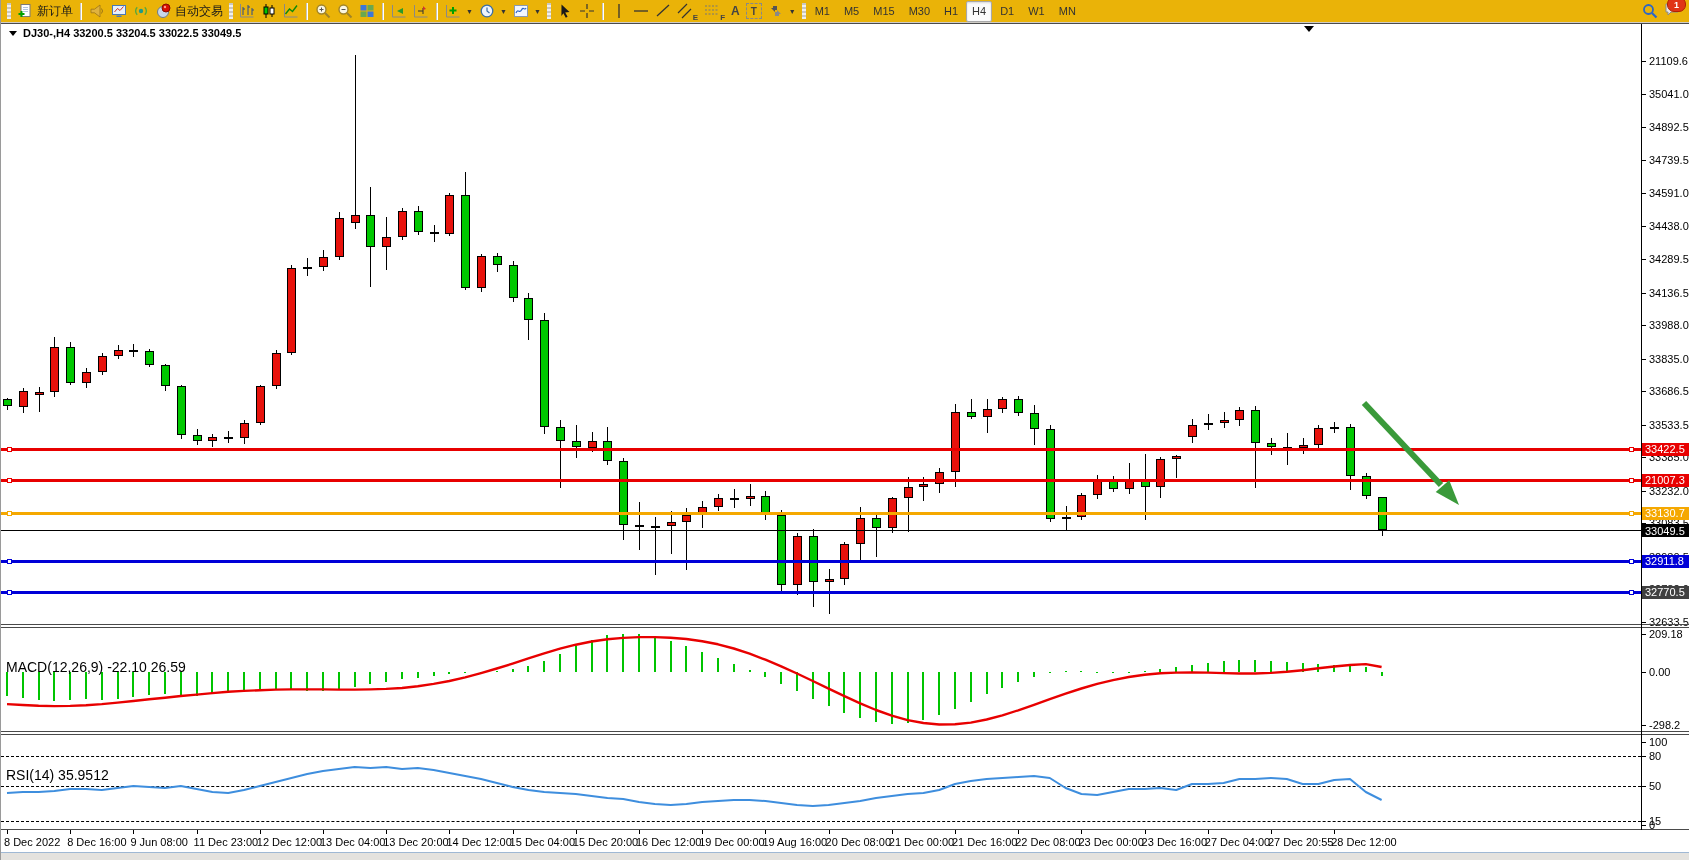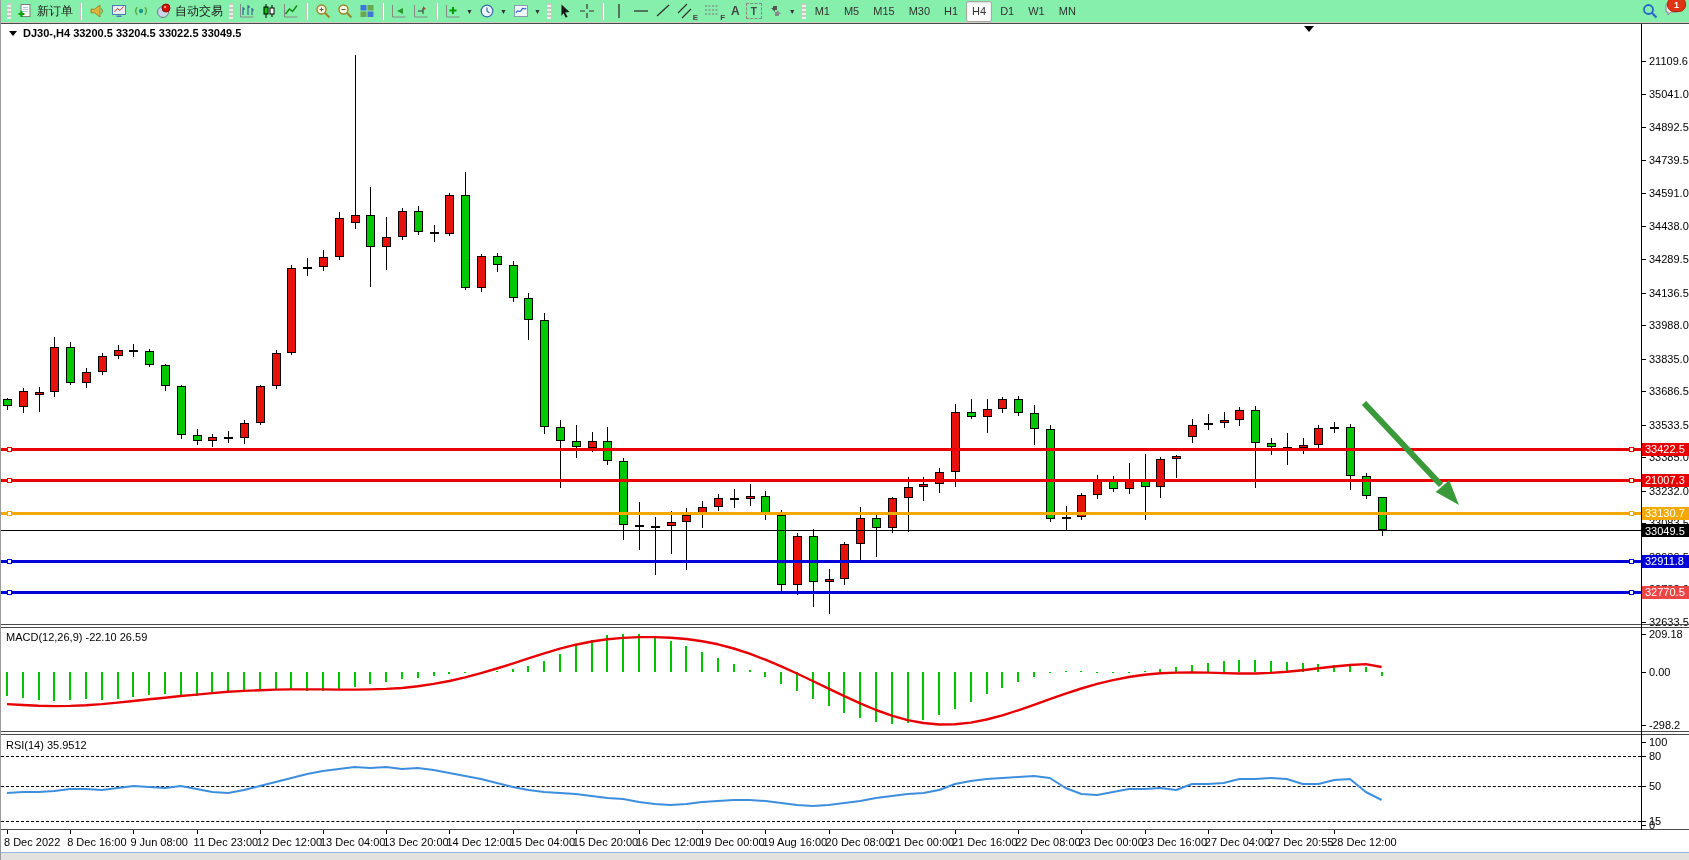--- a/index.html
+++ b/index.html
@@ -1,41 +1,41 @@
 <!DOCTYPE html>
 <html><head>
 <meta charset="utf-8">
 <style>
   html,body{margin:0;padding:0;background:#e8e8e8;}
   #stage{position:relative;width:1689px;height:860px;background:#fff;
     font-family:"Liberation Sans",sans-serif;overflow:hidden;
     border-left:1px solid #9a9a9a;box-sizing:border-box;}
   
-  #toolbar{position:absolute;left:0;top:0;width:100%;height:23px;background:#86efac;
+  #toolbar{position:absolute;left:0;top:0;width:100%;height:23px;background:#eab308;
     border-bottom:1px solid #cfccc6;display:flex;align-items:center;padding:0 3px;
     box-sizing:border-box;z-index:40;}
   .grip{width:4px;height:16px;margin:0 3px;
     background:repeating-linear-gradient(180deg,#c9c6c0 0 2px,#f0efec 2px 4px);}
   .sep{width:0;height:17px;border-left:1px solid #c6c3bd;border-right:1px solid #fff;margin:0 4px;}
   .tb-btn{height:21px;display:flex;align-items:center;gap:4px;padding:0 3px;font-size:12px;
     color:#1a1a1a;white-space:nowrap;border-radius:2px;}
   .tb-caret{font-size:7px;color:#333;margin-left:1px;}
   .tf-btn{height:19px;padding:0 6px;font-size:11px;color:#333;display:flex;align-items:center;border-radius:2px;}
   .tf-btn.active{background:#fbfbfb;border:1px solid #a8a8a8;padding:0 5px;box-shadow:inset 0 1px 2px #00000022;}
   #tb-right{margin-left:auto;display:flex;align-items:center;gap:6px;padding-right:6px;}
   .badge{position:absolute;right:-6px;top:-4px;min-width:13px;height:13px;border-radius:7px;
     background:#e03417;color:#fff;font-size:9px;font-weight:bold;display:flex;align-items:center;
     justify-content:center;padding:0 2px;border:1px solid #b02000;}
   
   #chartwin{position:absolute;left:0;top:23px;width:1689px;height:827px;background:#fff;}
   #title-row{position:absolute;left:8px;top:4px;display:flex;align-items:center;gap:6px;z-index:15;}
   #sym-caret{width:0;height:0;border-left:4px solid transparent;border-right:4px solid transparent;
     border-top:5px solid #000;}
   #chart-title{font-size:11px;font-weight:bold;color:#000;}
-  .ind-label{position:absolute;left:5px;font-size:11px;color:#000;z-index:15;}
+  .ind-label{position:absolute;left:5px;font-size:14px;color:#000;z-index:15;margin-top:28px;}
   .axis-text{position:absolute;left:1648px;font-size:11px;color:#000;z-index:6;white-space:nowrap;}
   .axis-dash{position:absolute;left:1640px;width:5px;height:1px;background:#000;z-index:6;}
   .px-label{position:absolute;left:1641px;width:47px;height:13px;font-size:11px;color:#fff;
     display:flex;align-items:center;padding-left:3px;box-sizing:border-box;z-index:14;}
   .hline{position:absolute;z-index:8;}
   .handle{position:absolute;width:5px;height:5px;background:#fff;z-index:9;box-sizing:border-box;}
   .candle-wick{position:absolute;width:1px;background:#000;z-index:4;}
   .candle-body{position:absolute;width:9px;box-sizing:border-box;border:1px solid #000;z-index:5;}
   .macd-bar{position:absolute;width:2px;background:#00c400;z-index:4;}
   .rsi-level{position:absolute;left:0;width:1640px;height:0;border-top:1px dashed #000;z-index:3;}
@@ -507,21 +507,21 @@
         <div class="handle" style="position: absolute; left: 6px; top: 487.686px; border: 1px solid rgb(245, 168, 0);"></div>
         <div class="handle" style="position: absolute; left: 1628px; top: 487.686px; border: 1px solid rgb(245, 168, 0);"></div>
         <div class="px-label" style="position: absolute; top: 483.686px; background: rgb(245, 168, 0);">33130.7</div>
         <div class="hline" style="position: absolute; left: 0px; top: 536.606px; width: 1640px; height: 3px; background: rgb(0, 0, 216);"></div>
         <div class="handle" style="position: absolute; left: 6px; top: 535.606px; border: 1px solid rgb(0, 0, 216);"></div>
         <div class="handle" style="position: absolute; left: 1628px; top: 535.606px; border: 1px solid rgb(0, 0, 216);"></div>
         <div class="px-label" style="position: absolute; top: 531.606px; background: rgb(0, 0, 216);">32911.8</div>
         <div class="hline" style="position: absolute; left: 0px; top: 567.539px; width: 1640px; height: 3px; background: rgb(0, 0, 216);"></div>
         <div class="handle" style="position: absolute; left: 6px; top: 566.539px; border: 1px solid rgb(0, 0, 216);"></div>
         <div class="handle" style="position: absolute; left: 1628px; top: 566.539px; border: 1px solid rgb(0, 0, 216);"></div>
-        <div class="px-label" style="position: absolute; top: 562.539px; background: #ef4444;">32770.5</div>
+        <div class="px-label" style="position: absolute; top: 562.539px; background: #404040;">32770.5</div>
         <div style="position: absolute; left: 0px; top: 507.461px; width: 1640px; height: 1px; background: rgb(0, 0, 0); z-index: 8;"></div>
         <div class="px-label" style="position: absolute; top: 501.461px; background: rgb(0, 0, 0);">33049.5</div>
         <div style="position: absolute; left: 1303px; top: 3px; width: 0px; height: 0px; border-left: 5px solid transparent; border-right: 5px solid transparent; border-top: 6px solid rgb(0, 0, 0); z-index: 11;"></div>
         <div class="macd-bar" style="position: absolute; left: 5px; top: 649px; height: 23.8532px; background: rgb(0, 196, 0);"></div>
         <div class="macd-bar" style="position: absolute; left: 20.8px; top: 649px; height: 26.055px; background: rgb(0, 196, 0);"></div>
         <div class="macd-bar" style="position: absolute; left: 36.6px; top: 649px; height: 27.8899px; background: rgb(0, 196, 0);"></div>
         <div class="macd-bar" style="position: absolute; left: 52.4px; top: 649px; height: 28.9908px; background: rgb(0, 196, 0);"></div>
         <div class="macd-bar" style="position: absolute; left: 68.2px; top: 649px; height: 27.5229px; background: rgb(0, 196, 0);"></div>
         <div class="macd-bar" style="position: absolute; left: 84px; top: 649px; height: 26.789px; background: rgb(0, 196, 0);"></div>
         <div class="macd-bar" style="position: absolute; left: 99.8px; top: 649px; height: 28.4404px; background: rgb(0, 196, 0);"></div>

